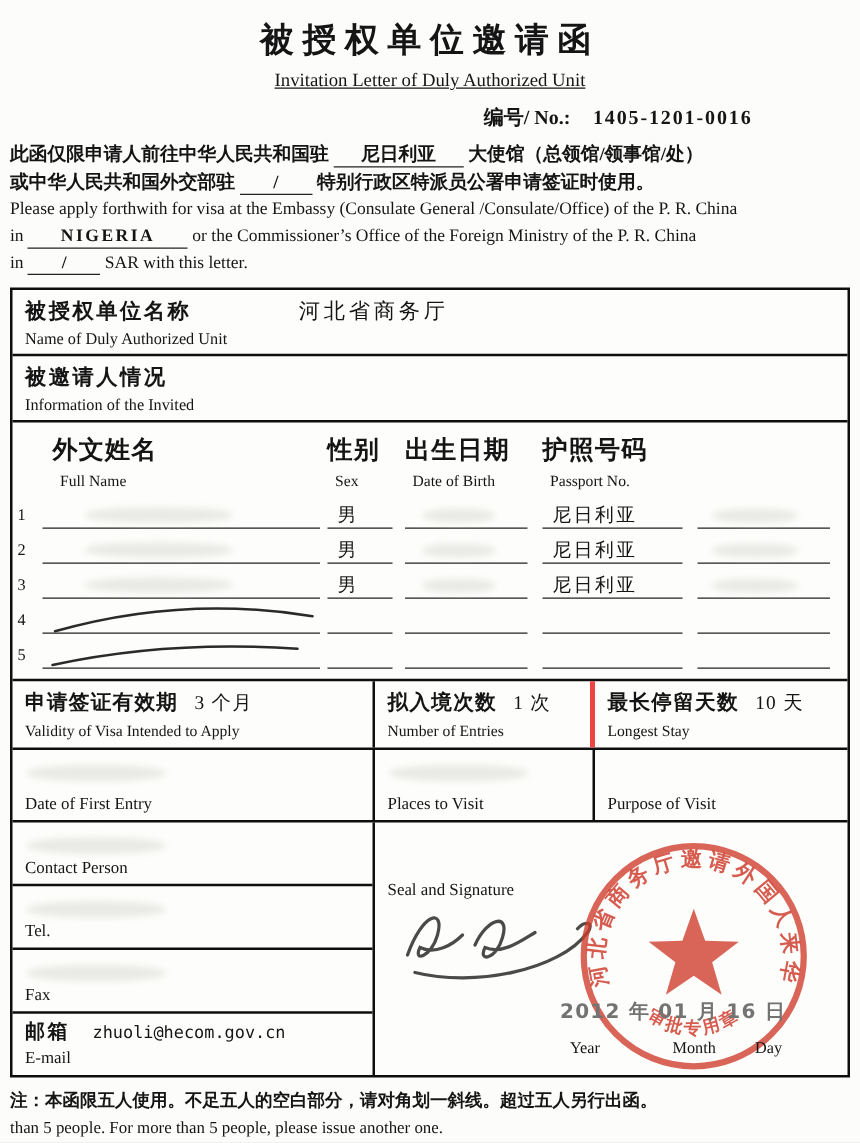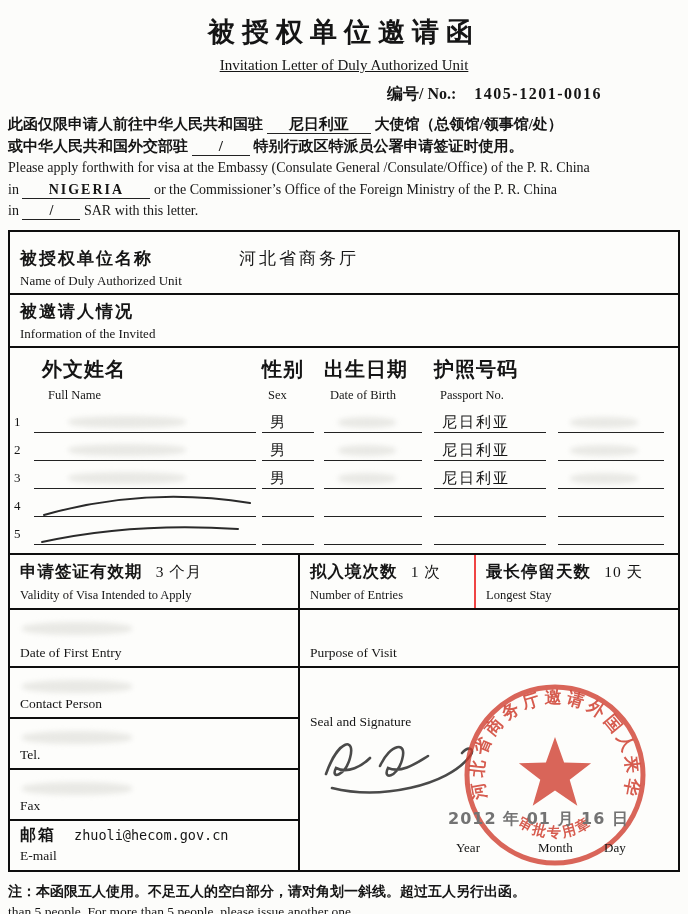--- a/index.html
+++ b/index.html
@@ -21,21 +21,21 @@
   .b-country-zh { min-width:104px; }
   .b-sar-zh { min-width:58px; }
   .b-country-en { min-width:128px; letter-spacing:2px; }
   .b-sar-en { min-width:58px; }
 
   
   .form-table { margin:8px 8px 0 8px; border:2.5px solid #0e0e0e; background:#fdfdfb; }
   .hrow { border-bottom:2px solid #0e0e0e; }
 
   .unit-row { padding:5px 10px 4px 10px; }
-  .row-top { display:flex; align-items:center;margin-top:10px; }
+  .row-top { display:flex; align-items:center; }
   .label-zh { font-size:17px; font-weight:bold; letter-spacing:2px; }
   .label-en { font-size:13px; margin-top:3px; }
   .unit-value { margin-left:86px; font-size:17px; letter-spacing:3px; }
 
   .invited-row { padding:5px 10px 4px 10px; }
 
   
   .people { padding:2px 0 8px 0; }
   .people-header { display:flex; padding:6px 0 2px 4px; }
   .ph-num { width:20px; }
@@ -63,21 +63,21 @@
   .sm-pass { left:12px; width:68px;  height:11px; }
   .sm-cell { left:12px; top:12px; width:110px; height:13px; bottom:auto; }
 
   .slash { position:absolute; left:0; bottom:-2px; }
   .slash path { fill:none; stroke:#2a2a2a; stroke-width:2; stroke-linecap:round; }
 
   
   .visa-row { display:flex; }
   .visa-cell { padding:6px 8px 5px 10px; }
   .vc1 { width:290px; border-right:2px solid #0e0e0e; }
-  .vc2 { width:176px; border-right:2px solid #ef4444; }
+  .vc2 { width:176px; border-right:4px solid #ef4444; }
   .vc3 { flex:1; }
   .vc-top { font-size:16.5px; font-weight:bold; letter-spacing:1px; white-space:nowrap; }
   .vc-top .vc-value { font-weight:normal; font-size:15.5px; margin-left:8px; letter-spacing:1px; }
   .vc-en { font-size:12.5px; margin-top:5px; font-weight:normal; letter-spacing:0; }
 
   
   .entry-row { display:flex; height:58px; }
   .entry-cell { display:flex; align-items:flex-end; padding:0 8px 5px 10px; font-size:13.5px; position:relative; }
   .ec1 { width:290px; border-right:2px solid #0e0e0e; }
   .ec2 { width:176px; border-right:2px solid #0e0e0e; }
@@ -274,20 +274,24 @@
           <span class="vc-value">10 天</span>
         </div>
         <div class="vc-en">Longest Stay</div>
       </div>
     </div>
 
     <div class="entry-row hrow">
       <div class="entry-cell ec1">
         <span class="smudge sm-cell"></span>
         <span>Date of First Entry</span>
+      </div>
+      <div class="entry-cell ec2">
+        <span class="smudge sm-cell"></span>
+        <span>Places to Visit</span>
       </div>
       <div class="entry-cell ec3">
         <span>Purpose of Visit</span>
       </div>
     </div>
 
     <div class="bottom">
       <div class="bottom-left">
         <div class="bl-cell">
           <span class="smudge sm-cell"></span>

